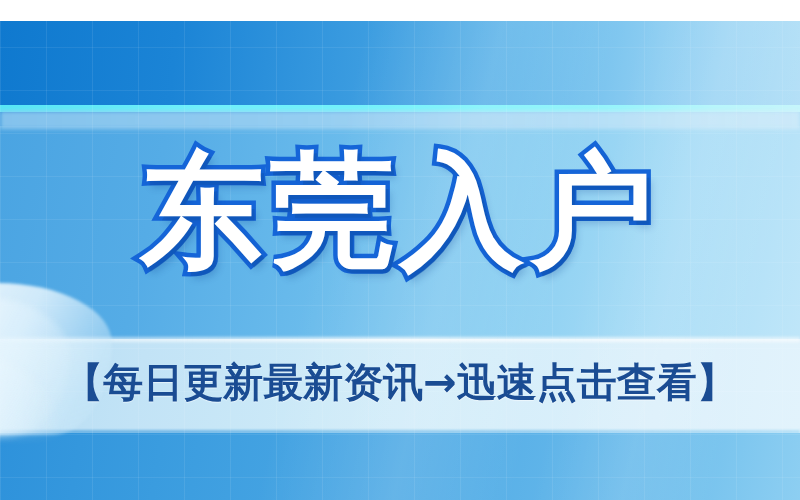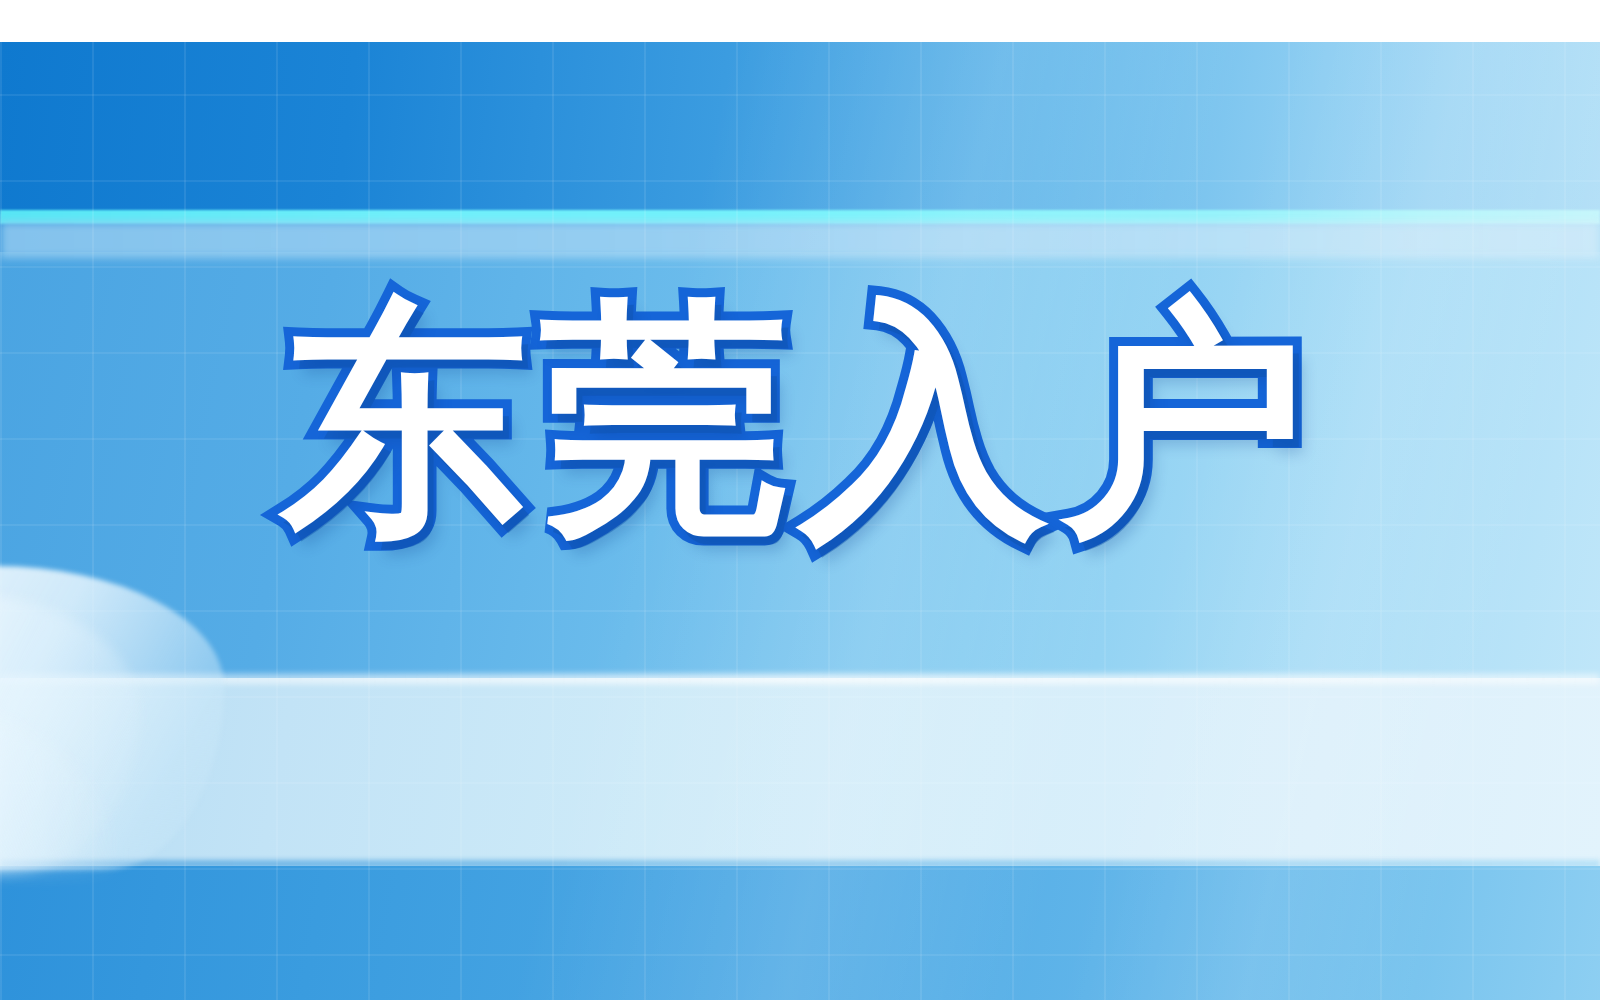--- a/index.html
+++ b/index.html
@@ -281,15 +281,18 @@
   <div class="swoosh-a"></div>
   <div class="swoosh-b"></div>
   <div class="swoosh-c"></div>
 
   <div class="content">
 
     <div class="title-wrap">
       <span class="title">东莞入户</span>
     </div>
 
+    <div class="subtitle-wrap">
+      <span class="subtitle">【每日更新最新资讯→迅速点击查看】</span>
+    </div>
 
   </div>
 </div>
 
 </body></html>

